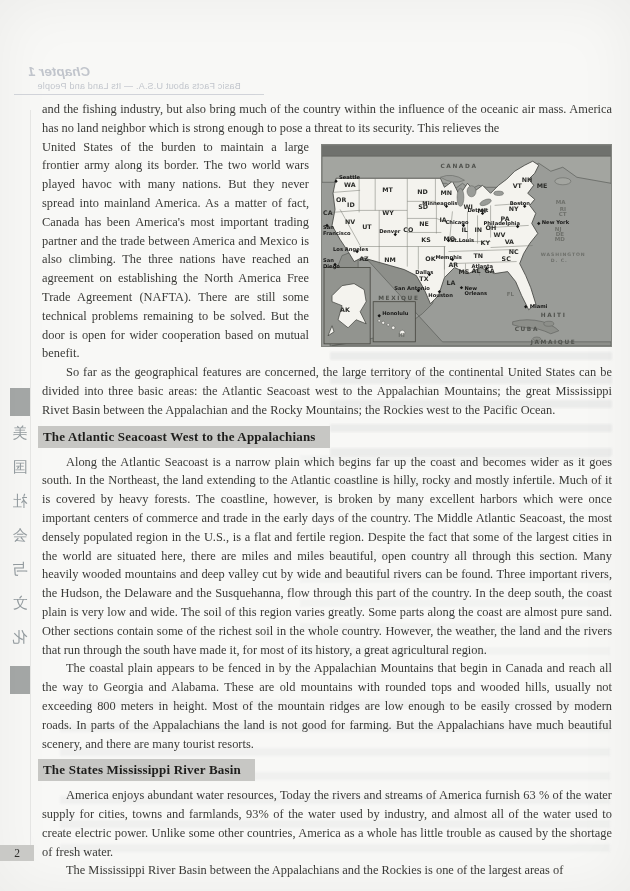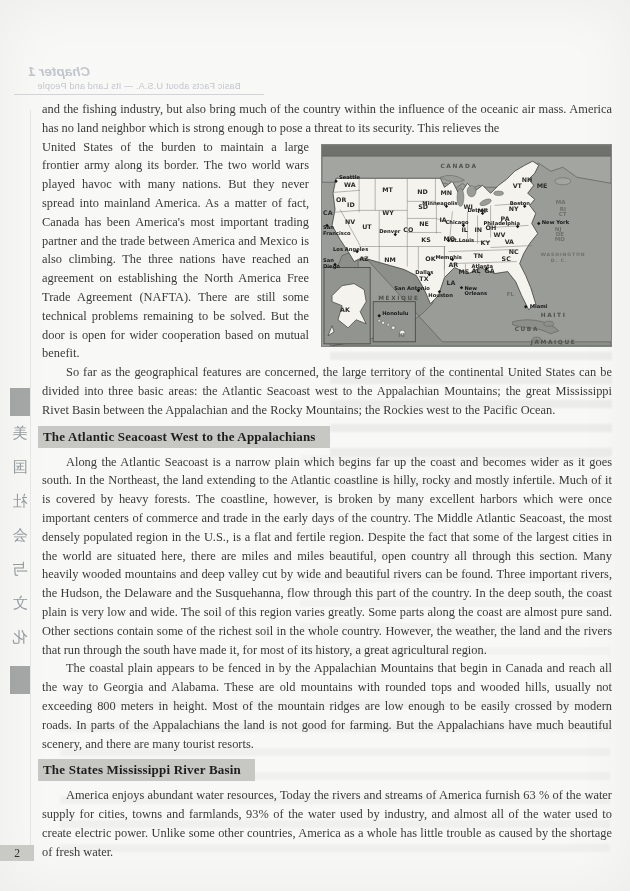--- a/index.html
+++ b/index.html
@@ -286,17 +286,18 @@
     </div>
 
     <p class="ind">Along the Atlantic Seacoast is a narrow plain which begins far up the coast and becomes wider as it goes south.  In the Northeast, the land extending to the Atlantic coastline is hilly, rocky and mostly infertile. Much of it is covered by heavy forests.  The coastline, however, is broken by many excellent harbors which were once important centers of commerce and trade in the early days of the country.  The Middle Atlantic Seacoast, the most densely populated region in the U.S., is a flat and fertile region. Despite the fact that some of the largest cities in the world are situated here, there are miles and miles beautiful, open country all through this section.  Many heavily wooded mountains and deep valley cut by wide and beautiful rivers can be found. Three important rivers, the Hudson, the Delaware and the Susquehanna, flow through this part of the country. In the deep south, the coast plain is very low and wide.  The soil of this region varies greatly. Some parts along the coast are almost pure sand. Other sections contain some of the richest soil in the whole country.  However, the weather, the land and the rivers that run through the south have made it, for most of its history, a great agricultural region.</p>
     <p class="ind">The coastal plain appears to be fenced in by the Appalachian Mountains that begin in Canada and reach all the way to Georgia and Alabama. These are old mountains with rounded tops and wooded hills, usually not exceeding 800 meters in height.  Most of the mountain ridges are low enough to be easily crossed by modern roads.  In parts of the Appalachians the land is not good for farming.  But the Appalachians have much beautiful scenery, and there are many tourist resorts.</p>
 
     <div class="sec-heading">
       <span>The States Mississippi River Basin</span>
     </div>
 
     <p class="ind">America enjoys abundant water resources, Today the rivers and streams of America furnish 63 % of the water supply for cities, towns and farmlands, 93% of the water used by industry, and almost all of the water used to create electric power.  Unlike some other countries, America as a whole has little trouble as caused by the shortage of fresh water.</p>
+    <p class="ind">The Mississippi River Basin between the Appalachians and the Rockies is one of the largest areas of</p>
   </div>
 
   <div class="pagenum">2</div>
 
 </div>
 
 </body></html>

